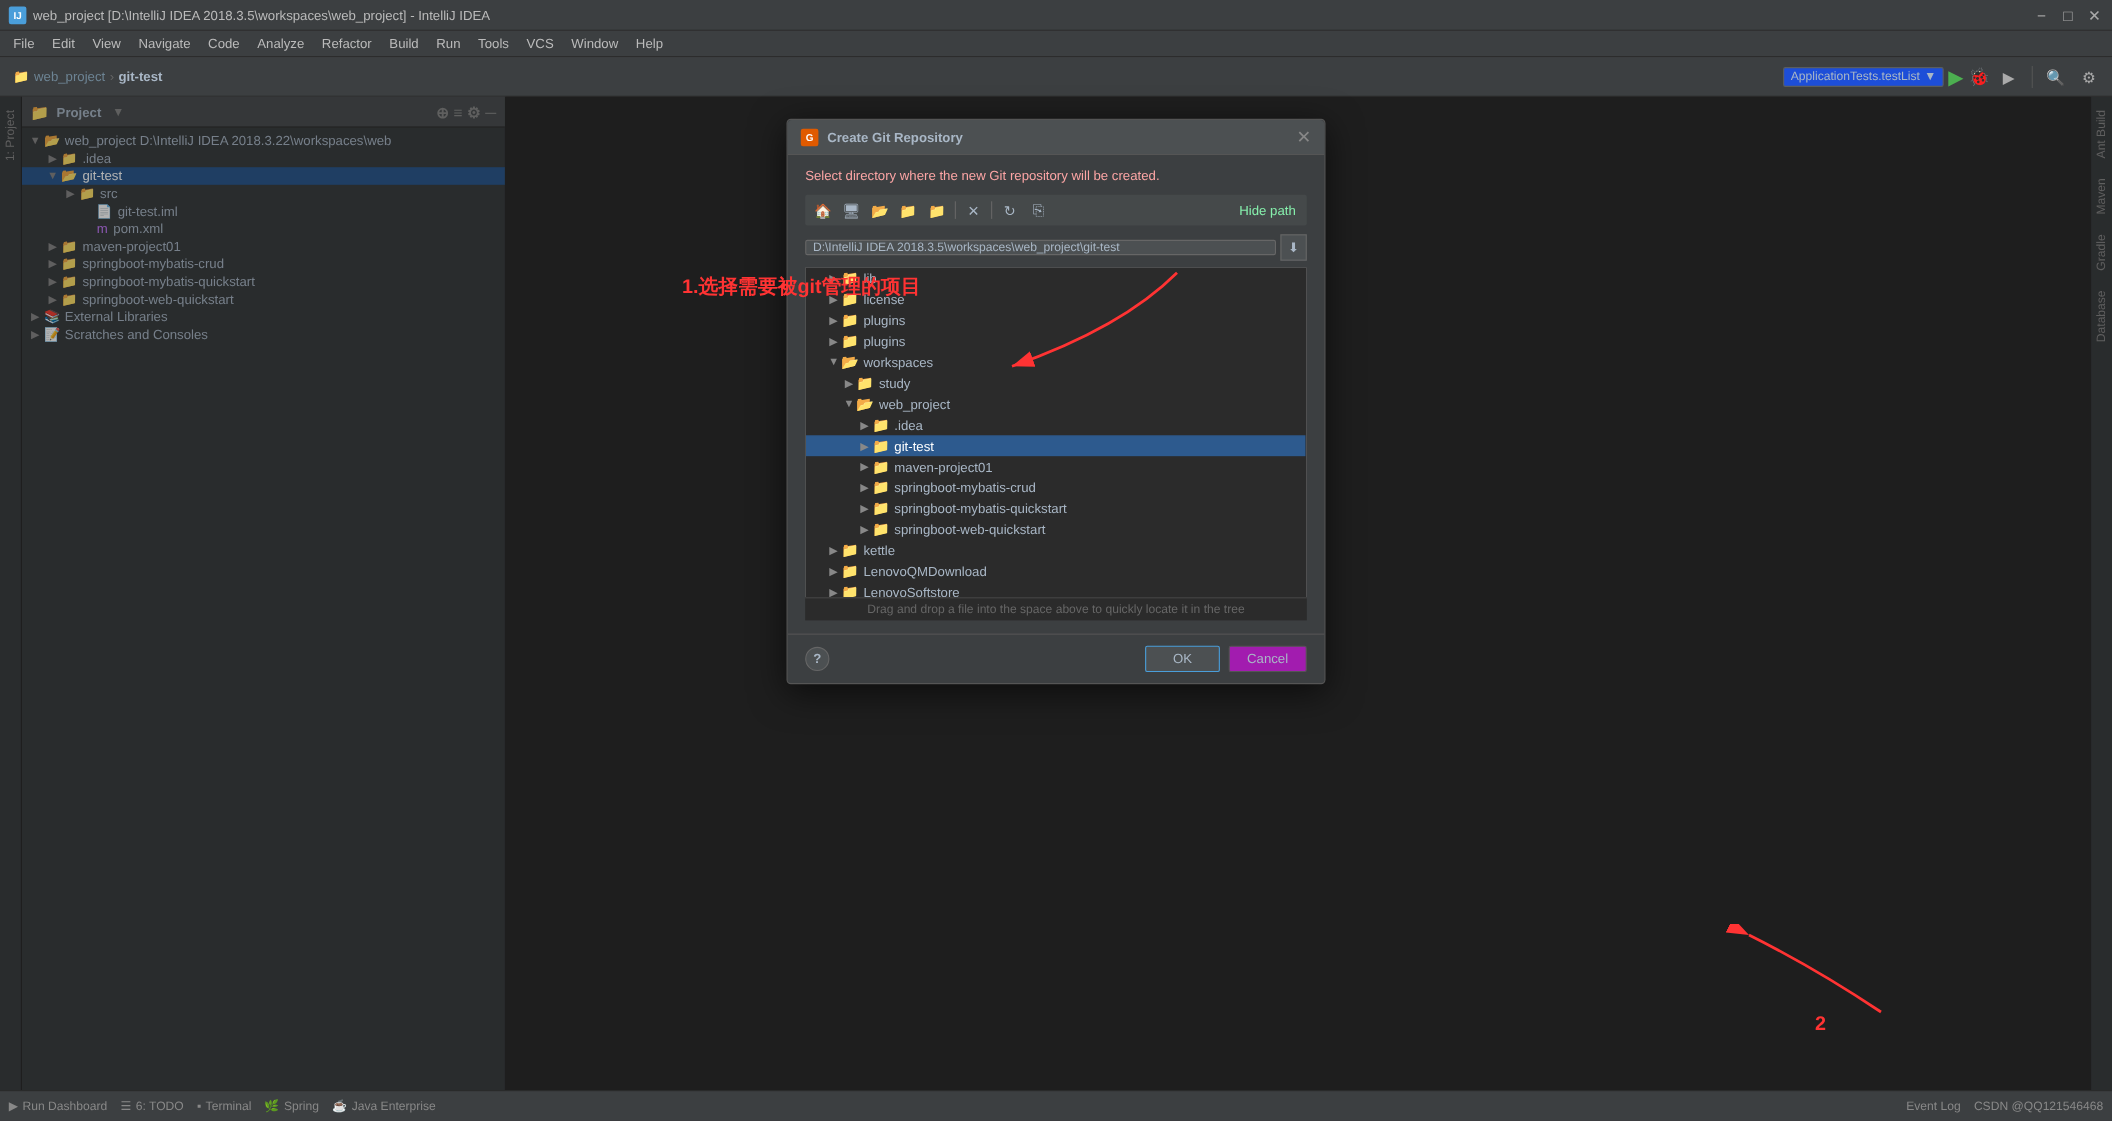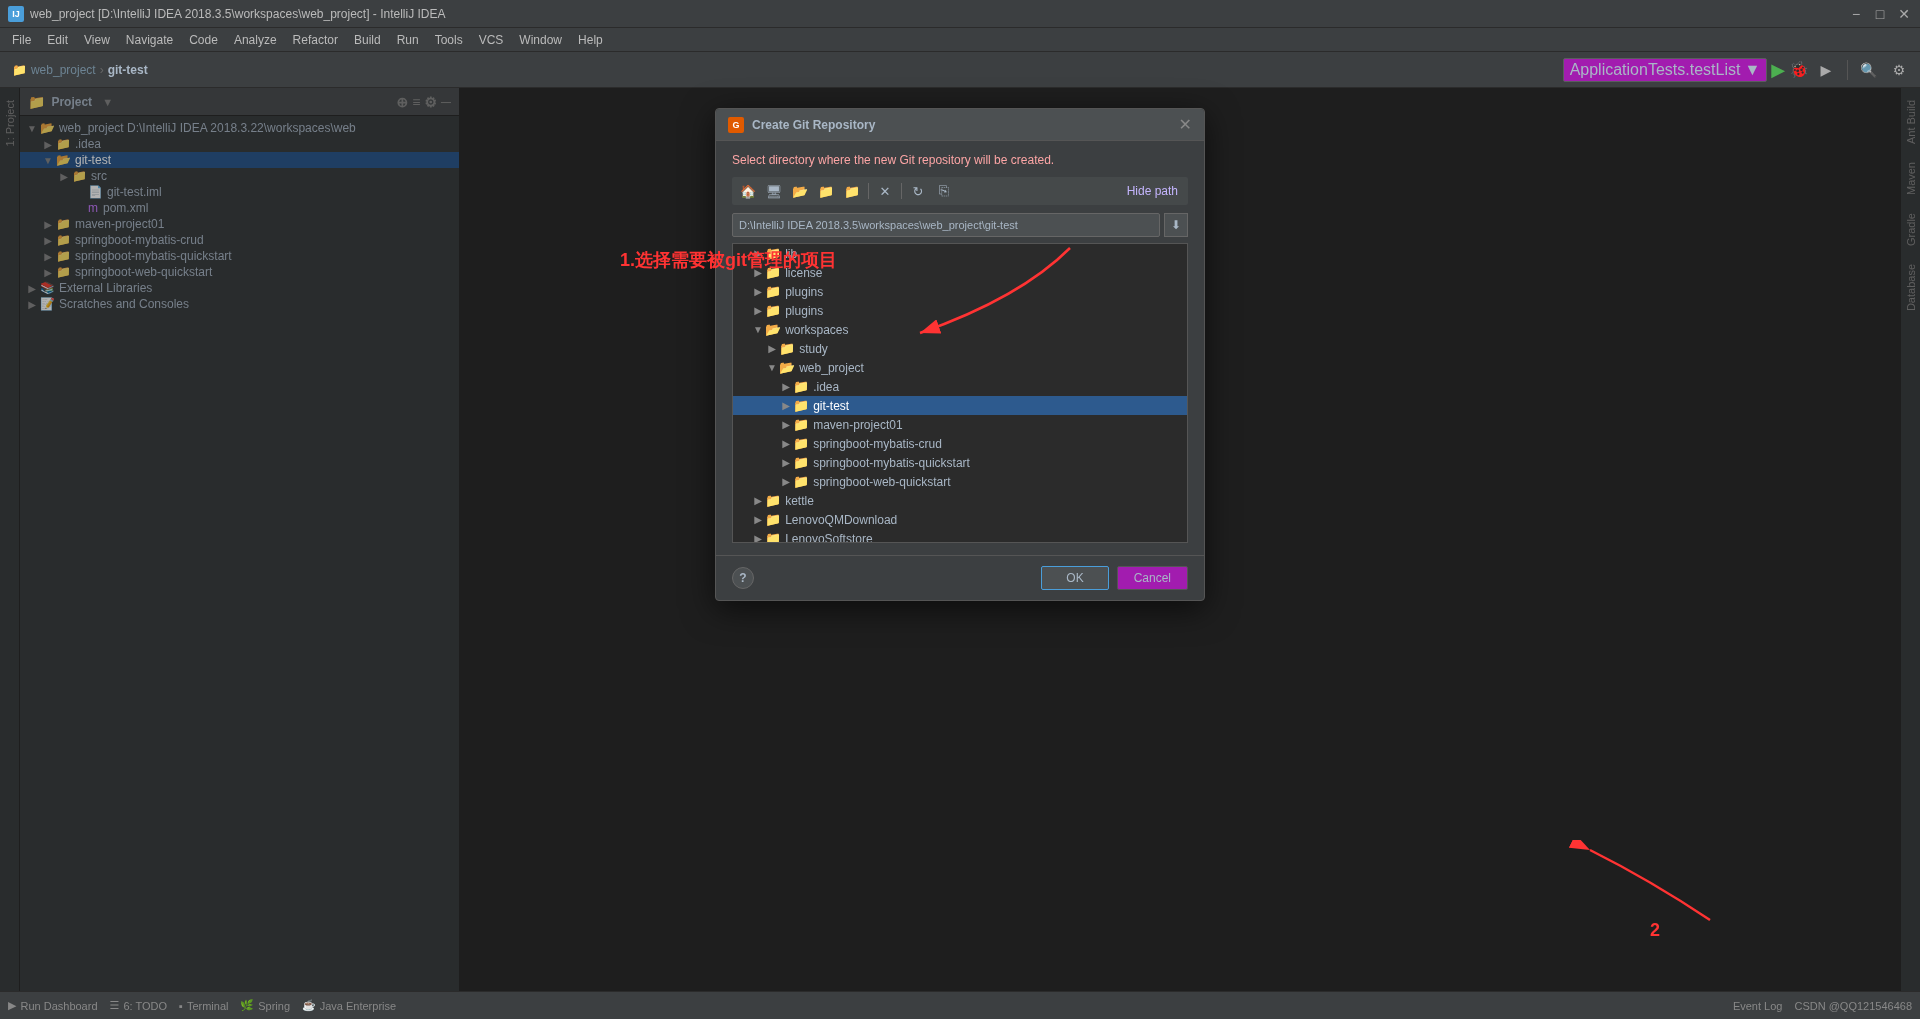--- a/index.html
+++ b/index.html
@@ -79,22 +79,22 @@
       color: #aaa; font-size: 14px;
     }
     .toolbar-separator { width: 1px; height: 20px; background: #555; margin: 0 4px; }
     .breadcrumb-area {
       display: flex; align-items: center; gap: 4px;
       color: #6d8494; font-size: 12px; margin-left: 4px;
     }
     .breadcrumb-active { color: #a9b7c6; font-weight: bold; }
     .run-controls { margin-left: auto; display: flex; align-items: center; gap: 4px; }
     .run-dropdown {
-      background: #a21caf; border: 1px solid #5a5d5e;
-      color: #a9b7c6; padding: 2px 6px; font-size: 16px;
+      background: #1d4ed8; border: 1px solid #5a5d5e;
+      color: #a9b7c6; padding: 2px 6px; font-size: 11px;
       display: flex; align-items: center; gap: 4px; cursor: pointer;
       border-radius: 2px;
     }
     .run-btn { color: #4CAF50; font-size: 18px; cursor: pointer; }
     .debug-btn { color: #4a9eda; font-size: 16px; cursor: pointer; }
 
     
     #main {
       display: flex;
       height: calc(1019px - 28px - 24px - 36px - 28px);
@@ -232,32 +232,32 @@
       margin-bottom: 8px; background: #45494a;
       padding: 3px 4px; border-radius: 2px;
     }
     .dtool-btn {
       width: 24px; height: 22px;
       display: flex; align-items: center; justify-content: center;
       cursor: pointer; border-radius: 2px; color: #a9b7c6; font-size: 13px;
     }
     .dtool-separator { width: 1px; height: 16px; background: #666; margin: 0 2px; }
     .hide-path-btn {
-      margin-left: auto; color: #c4b5fd; cursor: pointer;
+      margin-left: auto; color: #86efac; cursor: pointer;
       font-size: 12px; padding: 2px 6px;
     }
 
     
     #path-input-row {
       display: flex; align-items: center; margin-bottom: 6px; gap: 4px;
     }
     #path-input {
       flex: 1; background: #4c5052; border: 1px solid #666;
       color: #a9b7c6; padding: 3px 6px; font-size: 11px;
-      border-radius: 2px; height: 24px;
+      border-radius: 2px; height: 14px;
     }
     .path-expand-btn {
       width: 24px; height: 24px;
       background: #4c5052; border: 1px solid #666;
       color: #a9b7c6; display: flex; align-items: center; justify-content: center;
       cursor: pointer; font-size: 12px;
     }
 
     
     #file-tree {
@@ -669,20 +669,21 @@
           <span>LenovoQMDownload</span>
         </div>
 
         <div class="ft-item">
           <span style="width:14px"></span>
           <span class="ft-arrow">▶</span>
           <span class="ft-folder">📁</span>
           <span>LenovoSoftstore</span>
         </div>
       </div>
+      <div class="drag-hint">Drag and drop a file into the space above to quickly locate it in the tree</div>
     </div>
 
     <div id="dialog-footer">
       <div class="help-btn">?</div>
       <div class="footer-spacer"></div>
       <button class="btn-ok">OK</button>
       <button class="btn-cancel">Cancel</button>
     </div>
   </div>
 

